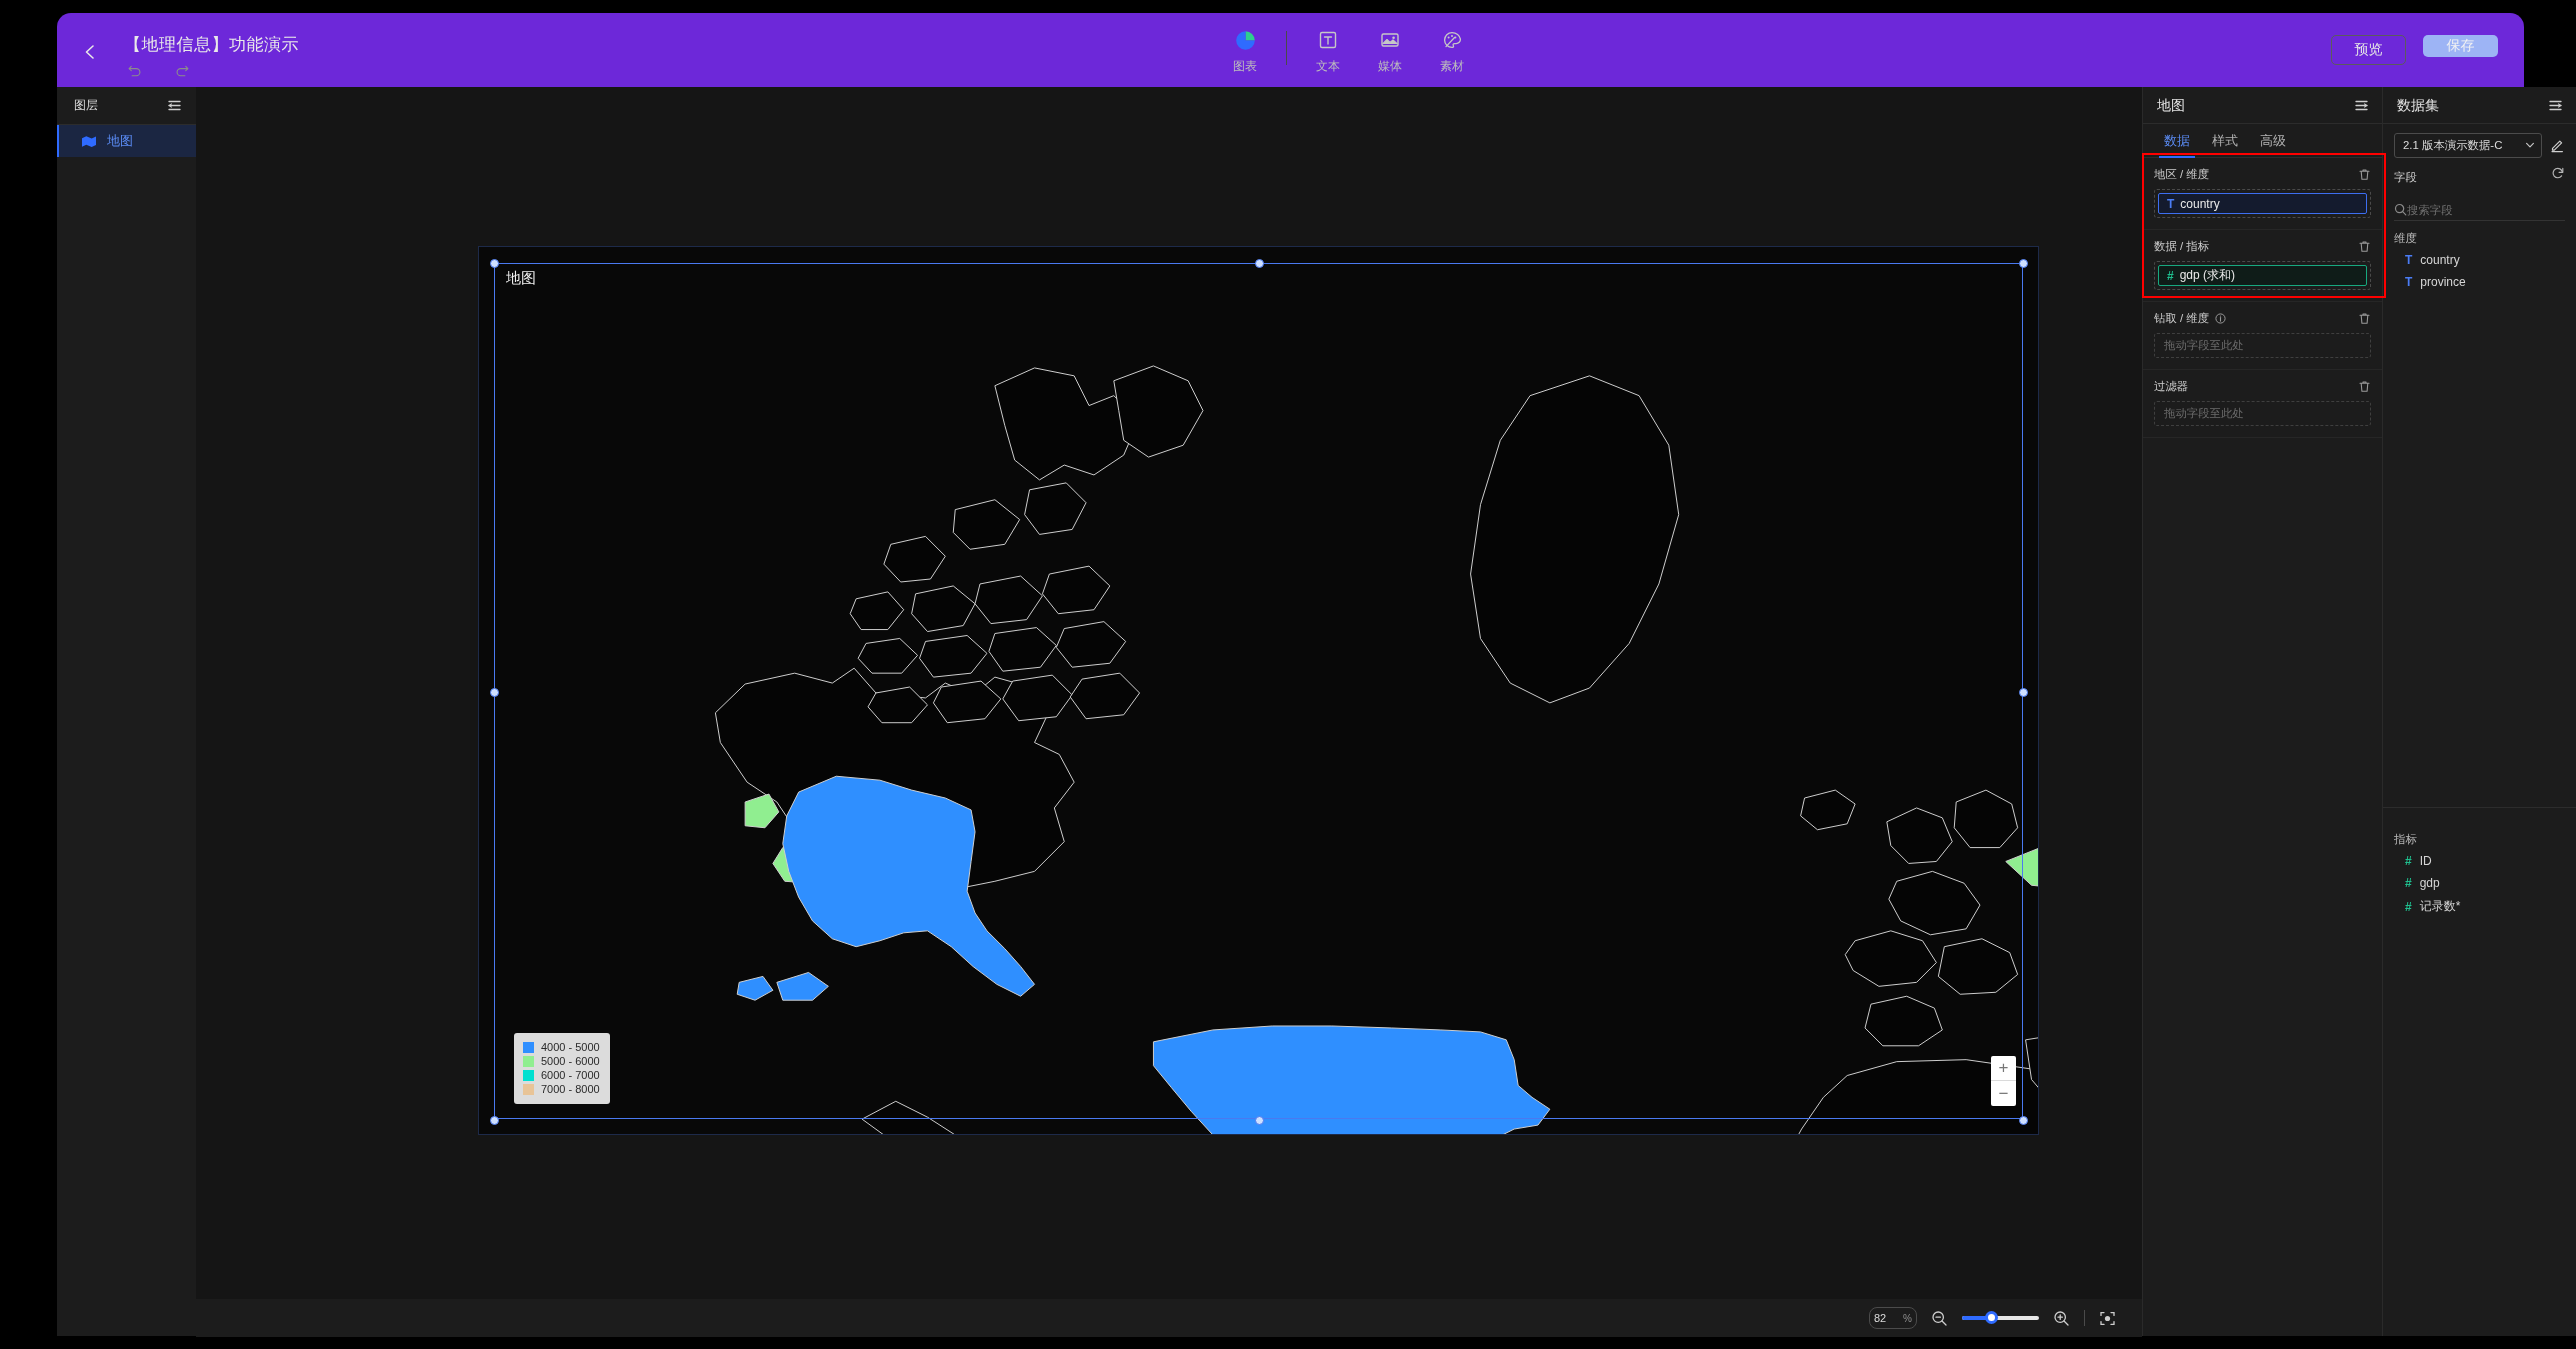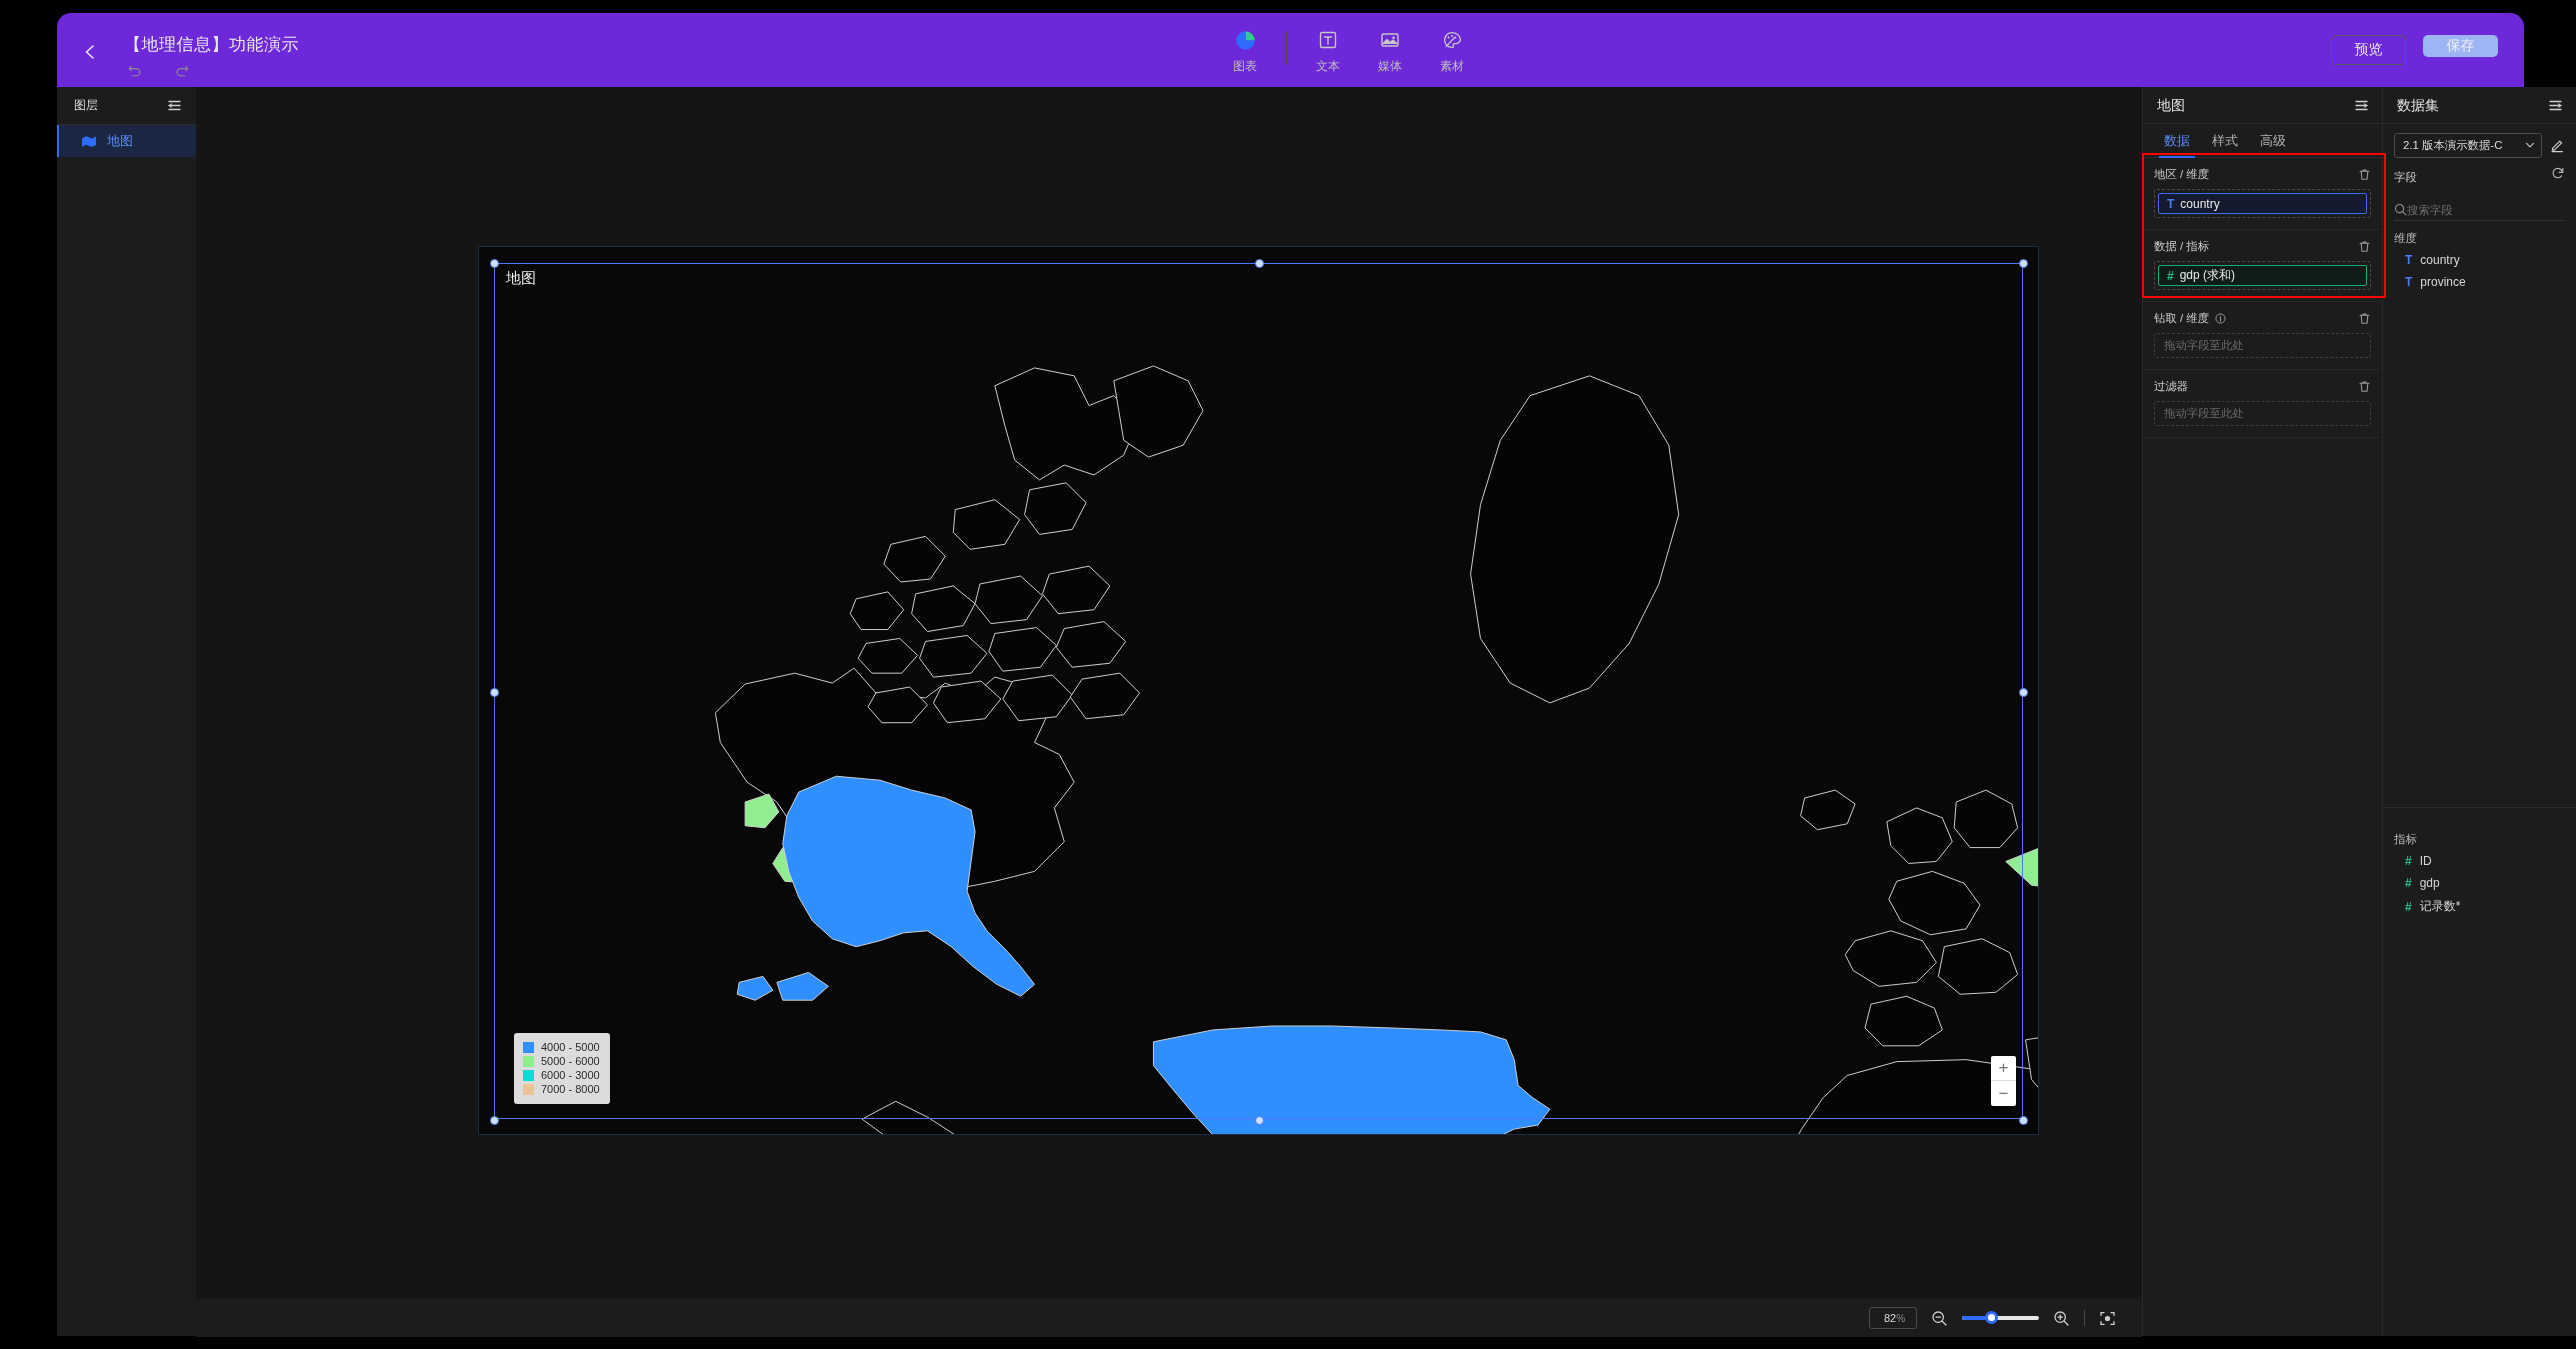--- a/index.html
+++ b/index.html
@@ -156,23 +156,23 @@
 
   
   .zoombar {
     position: absolute; left: 196px; top: 1299px;
     width: 1946px; height: 38px;
     background: #1c1c1c;
     display: flex; align-items: center; justify-content: flex-end;
     padding-right: 26px; gap: 14px;
   }
   .zoom-field {
-    width: 48px; height: 22px; border: 1px solid #4b4b4b; border-radius: 3px;
+    width: 48px; height: 22px; border: 1px solid #4b4b4b; border-radius: 8px;
     display: flex; align-items: center; justify-content: space-between;
-    padding: 0 14px;
+    padding: 0 4px;
   }
   .zoom-field .v { font-size: 11px; color: #dcdcdc; }
   .zoom-field .p { font-size: 10px; color: #8e8e8e; }
   .zicon { color: #cfcfcf; cursor: pointer; display:flex; }
   .slider { width: 77px; height: 4px; background: #e6e6e6; border-radius: 3px; position: relative; cursor: pointer; }
   .slider .fill { position: absolute; left: 0; top: 0; height: 4px; width: 36%; background: #2f6bff; border-radius: 3px; }
   .slider .knob { position: absolute; left: 30%; top: -5px; width: 13px; height: 13px; border-radius: 50%; background: #fff; border: 3px solid #2f6bff; }
   .zsep { width: 1px; height: 16px; background: #4a4a4a; }
 
   
@@ -512,21 +512,21 @@
         <div class="legend-row">
           <span class="legend-sw" style="background:#2f8fff"></span>
           <span class="legend-tx">4000 - 5000</span>
         </div>
         <div class="legend-row">
           <span class="legend-sw" style="background:#90ee90"></span>
           <span class="legend-tx">5000 - 6000</span>
         </div>
         <div class="legend-row">
           <span class="legend-sw" style="background:#00e0d0"></span>
-          <span class="legend-tx">6000 - 3000</span>
+          <span class="legend-tx">6000 - 7000</span>
         </div>
         <div class="legend-row">
           <span class="legend-sw" style="background:#e8c497"></span>
           <span class="legend-tx">7000 - 8000</span>
         </div>
       </div>
 
       <div class="map-zoom">
         <div>+</div>
         <div>−</div>

